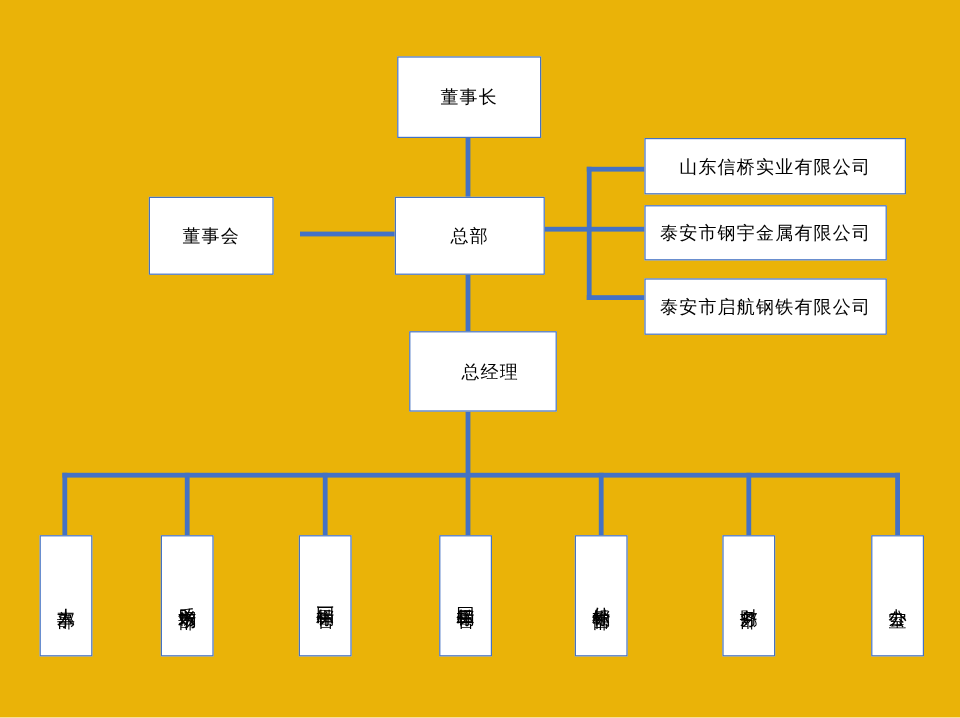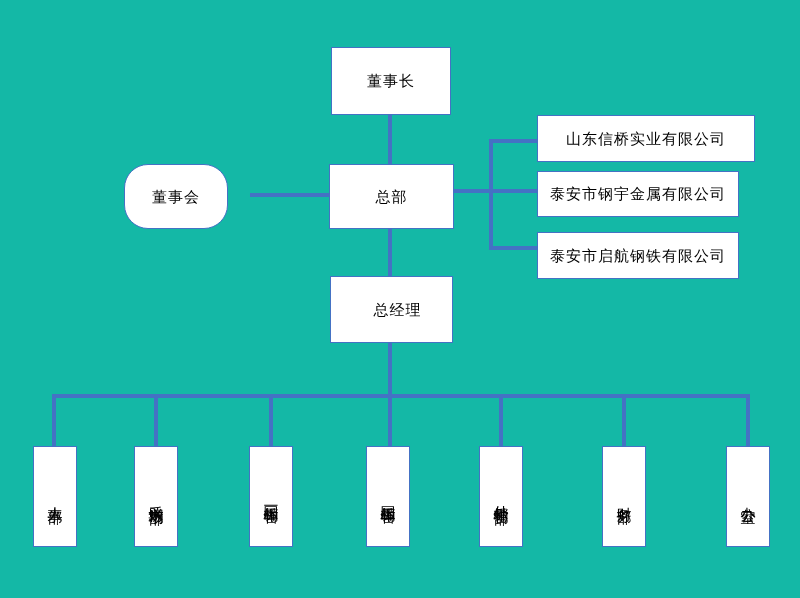--- a/index.html
+++ b/index.html
@@ -4,21 +4,21 @@
 <style>
   html, body {
     margin: 0;
     padding: 0;
     background: #ffffff;
   }
   .canvas {
     position: relative;
     width: 800px;
     height: 598px;
-    background: #14b8a6;
+    background: #eab308;
     overflow: hidden;
     font-family: "DejaVu Sans", "Liberation Sans", sans-serif;
   }
   .node {
     position: absolute;
     box-sizing: border-box;
     background: #ffffff;
     border: 1.5px solid #4472C4;
     display: flex;
     align-items: center;
@@ -59,29 +59,29 @@
   <div class="line" style="left:154px; top:394px; width:4px; height:52px;"></div>
   <div class="line" style="left:269px; top:394px; width:4px; height:52px;"></div>
   <div class="line" style="left:499px; top:394px; width:4px; height:52px;"></div>
   <div class="line" style="left:622px; top:394px; width:4px; height:52px;"></div>
   <div class="line" style="left:746px; top:394px; width:4px; height:52px;"></div>
 
   <div class="node" style="left:331px; top:47px; width:120px; height:68px;">
     <span>董事长</span>
   </div>
 
-  <div class="node" style="left:124px; top:164px; width:104px; height:65px;border-radius:24px;">
+  <div class="node" style="left:124px; top:164px; width:104px; height:65px;">
     <span>董事会</span>
   </div>
 
   <div class="node" style="left:329px; top:164px; width:125px; height:65px;justify-content:center;">
     <span>总部</span>
   </div>
 
-  <div class="node" style="left:330px; top:276px; width:123px; height:67px;padding-left:12px;">
+  <div class="node" style="left:341px; top:276px; width:123px; height:67px;padding-left:12px;">
     <span>总经理</span>
   </div>
 
   <div class="node" style="left:537px; top:115px; width:218px; height:47px;">
     <span>山东信桥实业有限公司</span>
   </div>
 
   <div class="node" style="left:537px; top:232px; width:202px; height:47px;">
     <span>泰安市启航钢铁有限公司</span>
   </div>

